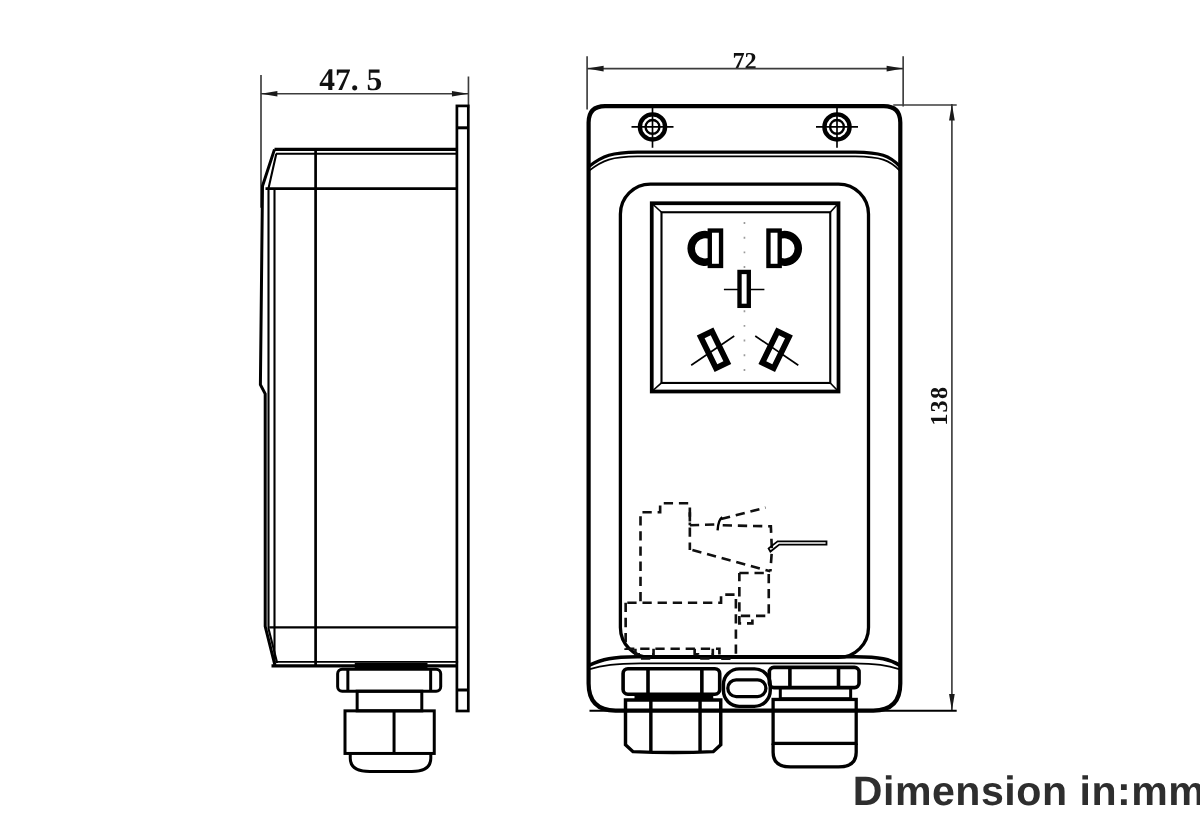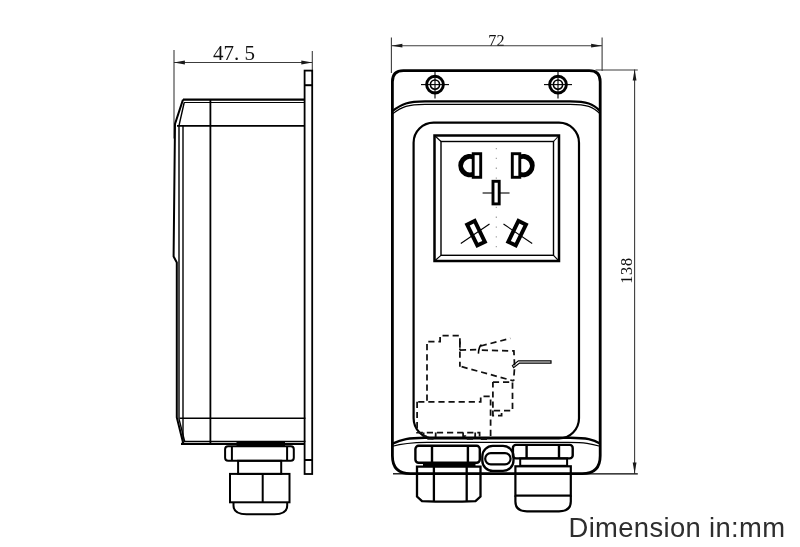--- a/index.html
+++ b/index.html
@@ -1,16 +1,16 @@
 <!DOCTYPE html>
 <html><head>
 <meta charset="utf-8">
 <style>
 html,body{margin:0;padding:0;background:#fff;}
-#stage{position:relative;width:800px;height:547px;background:#fff;overflow:hidden;}
+#stage{position:relative;width:800px;height:547px;background:#fff;overflow:hidden;font-weight:bold;}
 svg{position:absolute;left:0;top:0;}
 text{font-family:"Liberation Serif",serif;fill:#111;}
 .lbl{font-family:"Liberation Sans",sans-serif;fill:#2e2e2e;}
 </style>
 </head>
 <body>
 <div id="stage">
 <svg width="800" height="547" viewBox="0 0 800 547" fill="none" stroke-linecap="butt">
 
 <g id="sideview">

